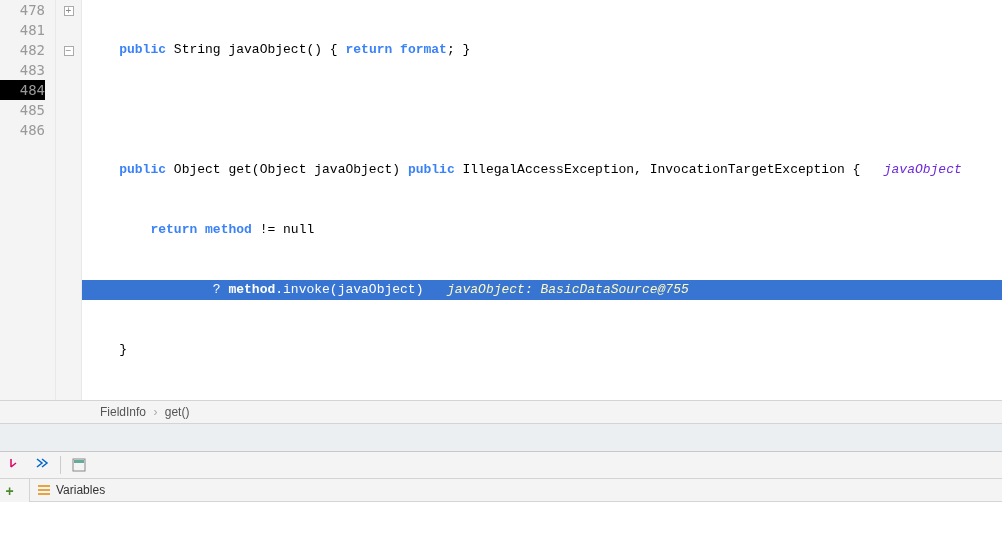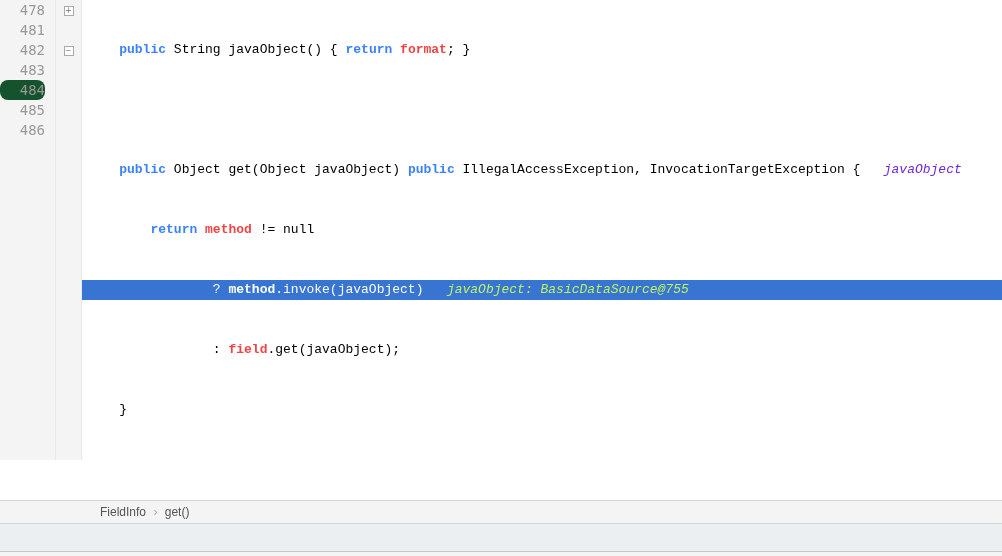--- a/index.html
+++ b/index.html
@@ -6,29 +6,29 @@
   body { font-family: "Segoe UI", Tahoma, sans-serif; font-size: 12px; background: #fff; color: #000; width: 1002px; }
   
   
   .editor { display: flex; background: #fff; }
   .gutter { width: 56px; background: #f4f4f4; text-align: right; padding-right: 10px; color: #999; font-family: Consolas, monospace; font-size: 14px; line-height: 20px; border-right: 1px solid #e8e8e8; }
   .gutter-icons { width: 26px; background: #f4f4f4; border-right: 1px solid #e8e8e8; line-height: 20px; text-align: center; }
   .fold { color: #888; font-size: 10px; border: 1px solid #aaa; width: 10px; height: 10px; display: inline-flex; align-items: center; justify-content: center; line-height: 8px; background: #fff; }
   .code { flex: 1; font-family: Consolas, "Courier New", monospace; font-size: 13px; line-height: 20px; white-space: pre; overflow: hidden; }
   .code .row { height: 20px; padding-left: 6px; }
   .kw { color: #3b82f6; font-weight: bold; }
-  .ident { color: #ef4444; font-weight: bold; }
+  .ident { color: #3b82f6; font-weight: bold; }
   .hl-row { background: #3874d1; color: #fff; }
   .hl-row .kw { color: #fff; }
-  .hl-row .hint { color: #bef264; font-style: italic; }
+  .hl-row .hint { color: #fef9c3; font-style: italic; }
   .hint { color: #6d28d9; font-style: italic; }
-  .margin-hl { background: #14532d; border-radius: 8px; }
+  .margin-hl { background: #000000; }
   .lbrace { color: #000; }
   
-  .breadcrumb { background: #f4f4f4; border-top: 1px solid #d4d4d4; border-bottom: 1px solid #d4d4d4; padding: 4px 12px 4px 100px; font-size: 12px; color: #555; margin-top: 40px; }
+  .breadcrumb { background: #f4f4f4; border-top: 1px solid #d4d4d4; border-bottom: 1px solid #d4d4d4; padding: 4px 12px 4px 100px; font-size: 12px; color: #555; }
   .breadcrumb .sep { color: #aaa; margin: 0 4px; }
   
   .gap { height: 28px; background: #eceff1; border-bottom: 1px solid #c8c8c8; }
   
   .debug-toolbar { display: flex; align-items: center; gap: 10px; padding: 4px 8px; background: #f4f4f4; border-bottom: 1px solid #d4d4d4; }
   .tb-icon { width: 16px; height: 16px; display: inline-flex; align-items: center; justify-content: center; }
   .tb-sep { width: 1px; height: 18px; background: #ccc; }
   
   .vars-panel { display: flex; }
   .vars-sidebar { width: 30px; background: #f4f4f4; border-right: 1px solid #d4d4d4; display: flex; flex-direction: column; align-items: center; padding-top: 4px; gap: 6px; }
@@ -61,21 +61,20 @@
       <div>&nbsp;</div>
       <div>&nbsp;</div>
       <div>&nbsp;</div>
   </div>
   <div class="code">
     <div class="row"><span>    </span><span class="kw">public</span><span> String javaObject() </span><span class="lbrace">{</span><span class="kw"> return </span><span class="ident">format</span><span>; }</span></div>
     <div class="row"></div>
     <div class="row"><span>    </span><span class="kw">public</span><span> Object get(Object javaObject) </span><span class="kw">public</span><span> IllegalAccessException, InvocationTargetException {   </span><span class="hint">javaObject</span></div>
     <div class="row"><span>        </span><span class="kw">return</span><span> </span><span class="ident">method</span><span> != null</span></div>
     <div class="row hl-row"><span>                ? </span><span class="kw">method</span><span>.invoke(javaObject)   </span><span class="hint">javaObject: BasicDataSource@755</span></div>
-    <div class="row"><span>                : </span><span class="ident">field</span><span>.get(javaObject);</span></div>
     <div class="row">    }</div>
   </div>
 </div>
 
 <div class="breadcrumb">
   <span>FieldInfo</span>
   <span class="sep">›</span>
   <span>get()</span>
 </div>
 

